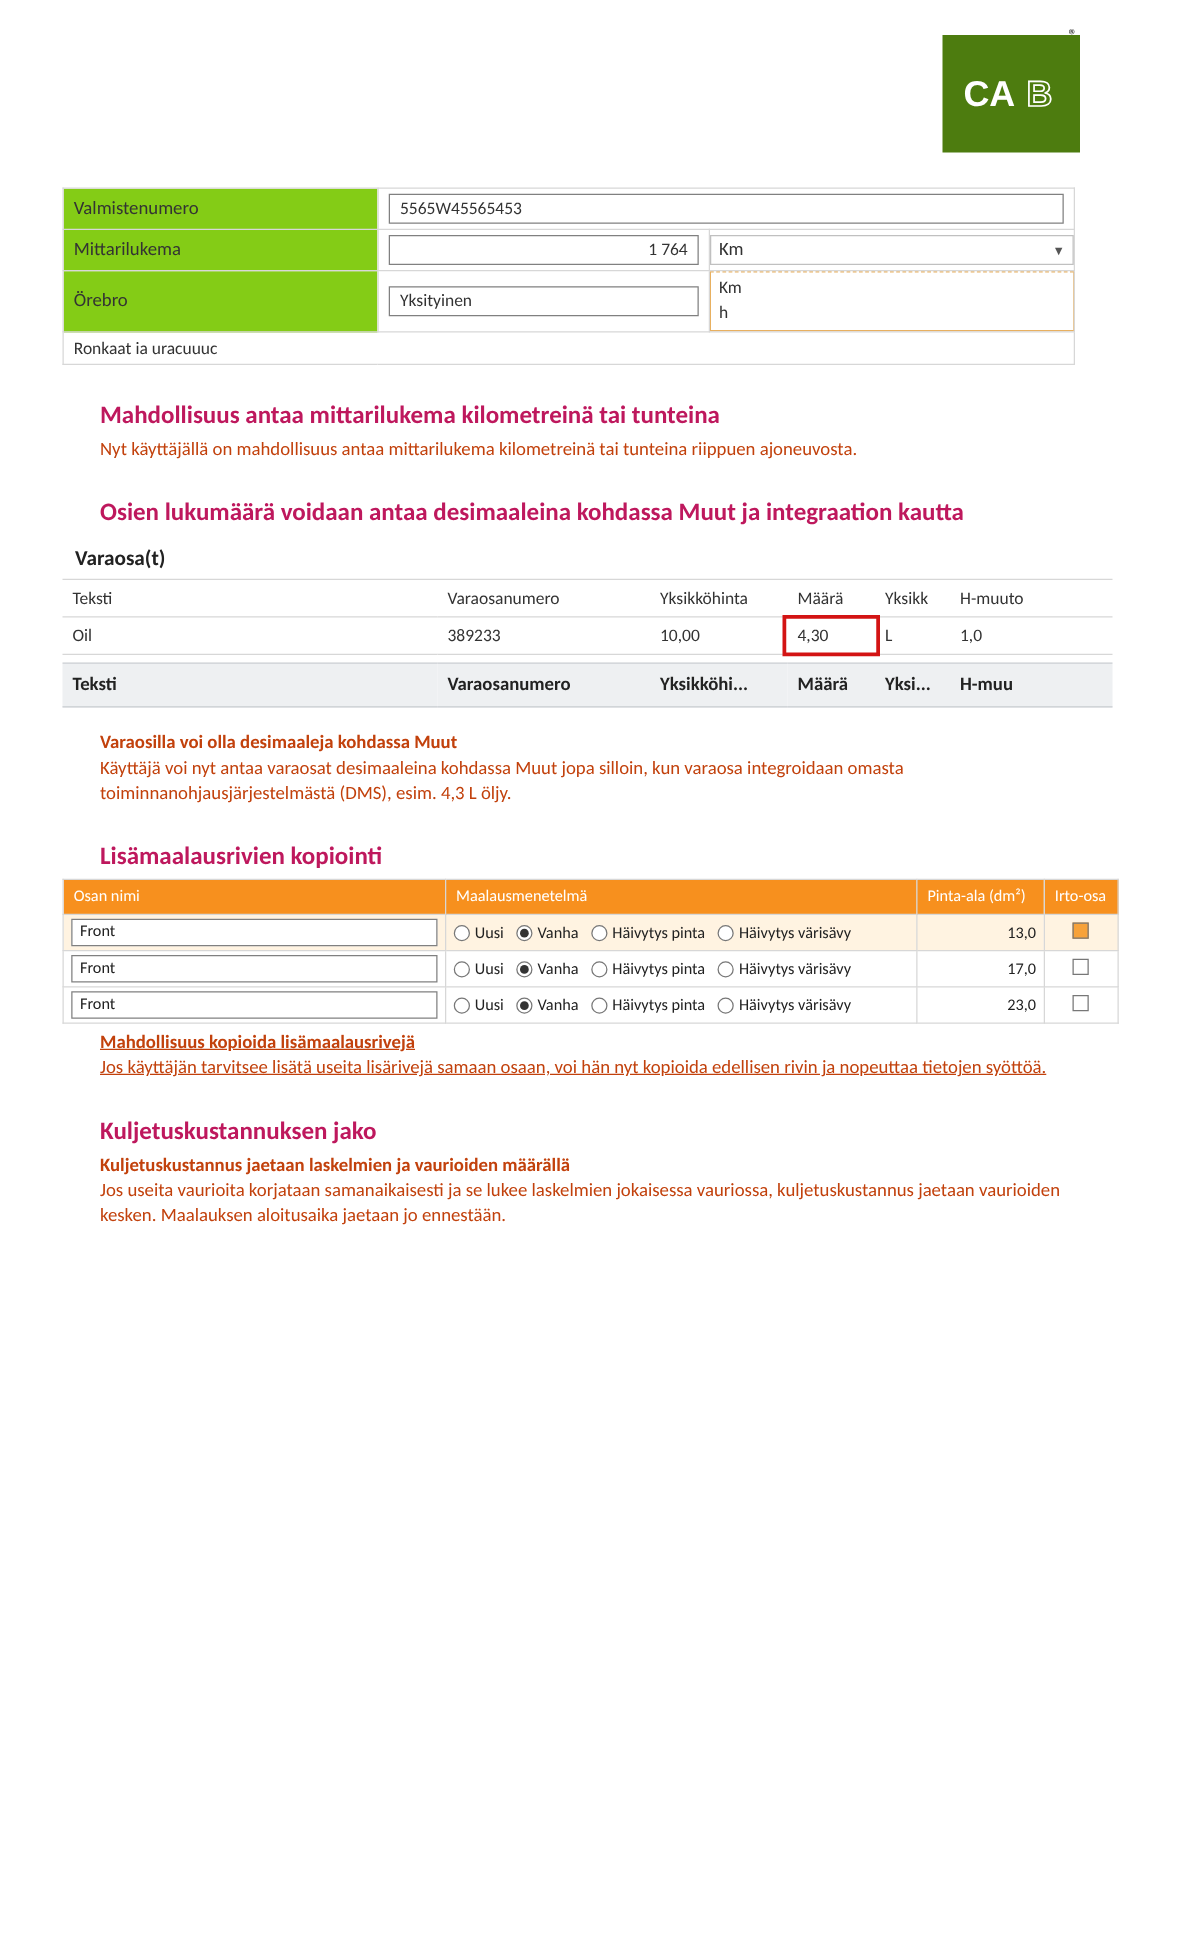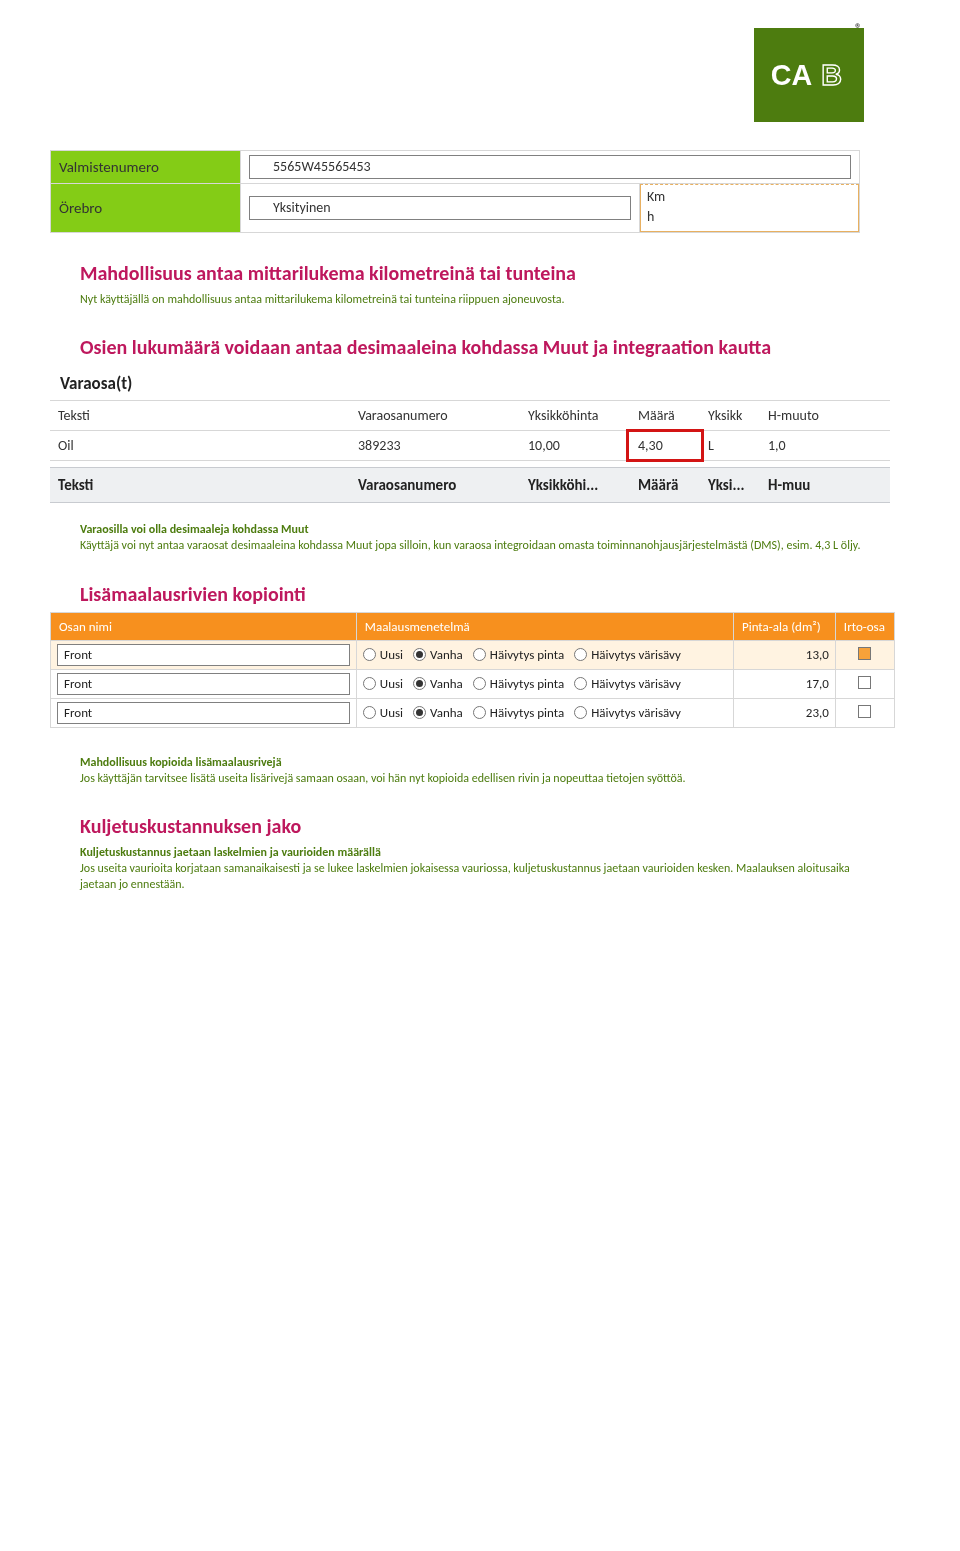--- a/index.html
+++ b/index.html
@@ -23,21 +23,21 @@
 
   .spacer-top { height: 120px; }
 
   
   .form1 { width: 810px; margin-left: -30px; border-collapse: collapse; }
   .form1 td { border: 1px solid #d7d7d7; padding: 4px 8px; font-size: 15px; color: #333; }
   .form1 td.lbl { width: 190px; background: #84cc16; }
   .form1 td.val { background: #fff; }
   .f-input {
     display: inline-block; width: 100%; border: 1px solid #808080;
-    background: #fff; height: 24px; line-height: 22px; padding: 0 23px;
+    background: #fff; height: 24px; line-height: 22px; padding: 0 8px;
     font-size: 14px;
   }
   .f-input.right { text-align: right; }
   .unit-cell { width: 220px; padding: 0 !important; }
   .unit-cell .u-inner {
     border: 1px solid #c0c0c0; height: 24px;
     display: flex; align-items: center; justify-content: space-between;
     padding: 0 6px; position: relative;
   }
   .unit-cell .caret { font-size: 10px; color: #555; }
@@ -45,21 +45,21 @@
     border: 1px solid #e8b060; border-top: 1px dashed #e8b060;
     padding: 2px 6px 4px 6px; background: #fff; font-size: 14px;
     line-height: 20px;
   }
   .row-trunc td { border-bottom: 1px solid #d7d7d7; font-size: 14px; color: #333; }
 
   h2.sec {
     font-size: 20px; font-weight: bold; margin: 28px 0 6px 0; color: #be185d;
   }
   p.body {
-    font-size: 12px; margin: 0 0 8px 0; line-height: 1.35; color: #4d7c0f;
+    font-size: 15px; margin: 0 0 8px 0; line-height: 1.35; color: #c2410c;
   }
   .bold { font-weight: bold; }
 
   
   .varaosa-wrap { margin-left: -30px; width: 840px; }
   .varaosa-hdr {
     font-size: 17px; font-weight: bold; padding: 8px 10px 6px 10px;
     border-bottom: 1px solid #d7d7d7;
   }
   .gridline td, .gridline th {
@@ -134,30 +134,45 @@
 
   <table class="form1">
     <tbody>
         <tr>
       <td class="lbl">Valmistenumero</td>
       <td class="val" colspan="2">
         <span class="f-input">5565W45565453</span>
       </td>
     </tr>
     <tr>
+      <td class="lbl">Mittarilukema</td>
+      <td class="val" style="width:200px;">
+        <span class="f-input right">1 764</span>
+      </td>
+      <td class="unit-cell">
+        <div class="u-inner">
+          <span>Km</span>
+          <span class="caret">▼</span>
+        </div>
+      </td>
+    </tr>
+    <tr>
       <td class="lbl">Örebro</td>
       <td class="val">
         <span class="f-input">Yksityinen</span>
       </td>
       <td class="unit-cell" style="padding:0;">
         <div class="opts-box">
           <div>Km</div>
           <div>h</div>
         </div>
       </td>
+    </tr>
+    <tr class="row-trunc">
+      <td colspan="3">Ronkaat ia uracuuuc</td>
     </tr>
   </tbody>
     </table>
 
   <h2 class="sec">Mahdollisuus antaa mittarilukema kilometreinä tai tunteina</h2>
   <p class="body">Nyt käyttäjällä on mahdollisuus antaa mittarilukema kilometreinä tai tunteina riippuen ajoneuvosta.</p>
 
   <h2 class="sec">Osien lukumäärä voidaan antaa desimaaleina kohdassa Muut ja integraation kautta</h2>
 
   <div class="varaosa-wrap">
@@ -289,21 +304,21 @@
                 </span>
               </div>
             </td>
             <td class="rtcell">23,0</td>
             <td style="text-align: center;"><span class="chk"></span></td>
           </tr>
         </tbody>
     </table>
   </div>
 
-  <p class="body" style="margin-top:26px;">
+  <p class="body" style="margin-top:5px;text-decoration:underline;">
     <span class="bold">Mahdollisuus kopioida lisämaalausrivejä</span><br>
     <span>Jos käyttäjän tarvitsee lisätä useita lisärivejä samaan osaan, voi hän nyt kopioida edellisen rivin ja nopeuttaa tietojen syöttöä.</span>
   </p>
 
   <h2 class="sec">Kuljetuskustannuksen jako</h2>
 
   <p class="body">
     <span class="bold">Kuljetuskustannus jaetaan laskelmien ja vaurioiden määrällä</span><br>
     <span>Jos useita vaurioita korjataan samanaikaisesti ja se lukee laskelmien jokaisessa vauriossa, kuljetuskustannus jaetaan vaurioiden kesken. Maalauksen aloitusaika jaetaan jo ennestään.</span>
   </p>

